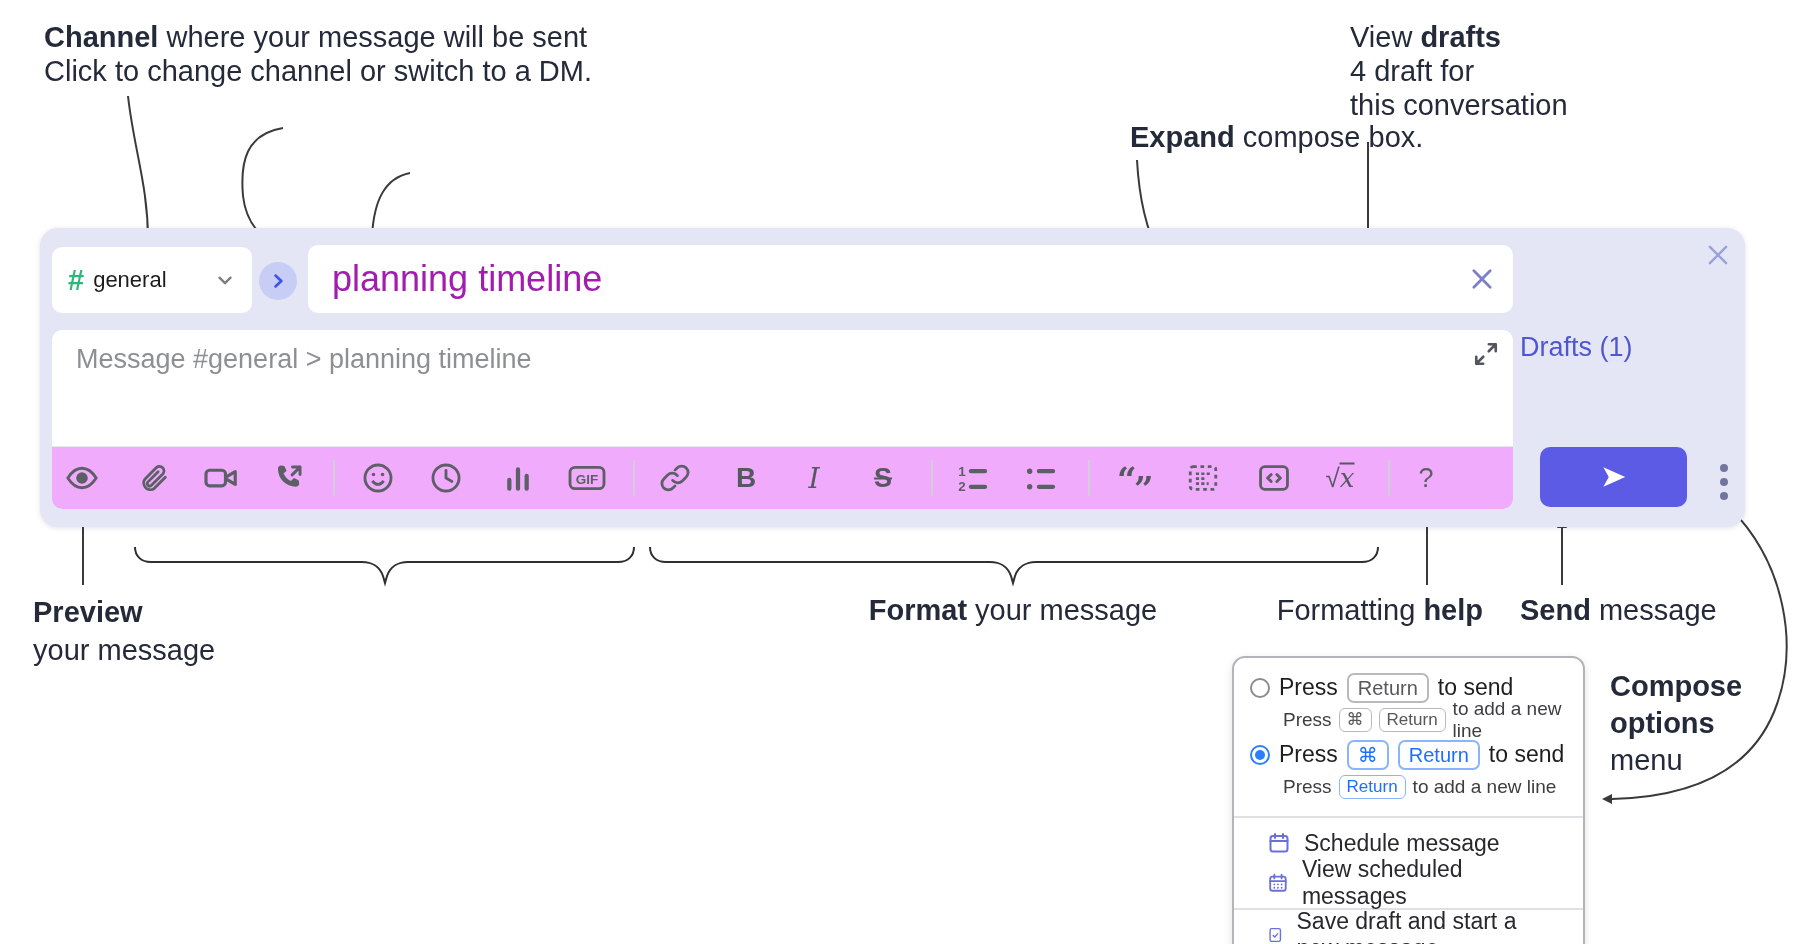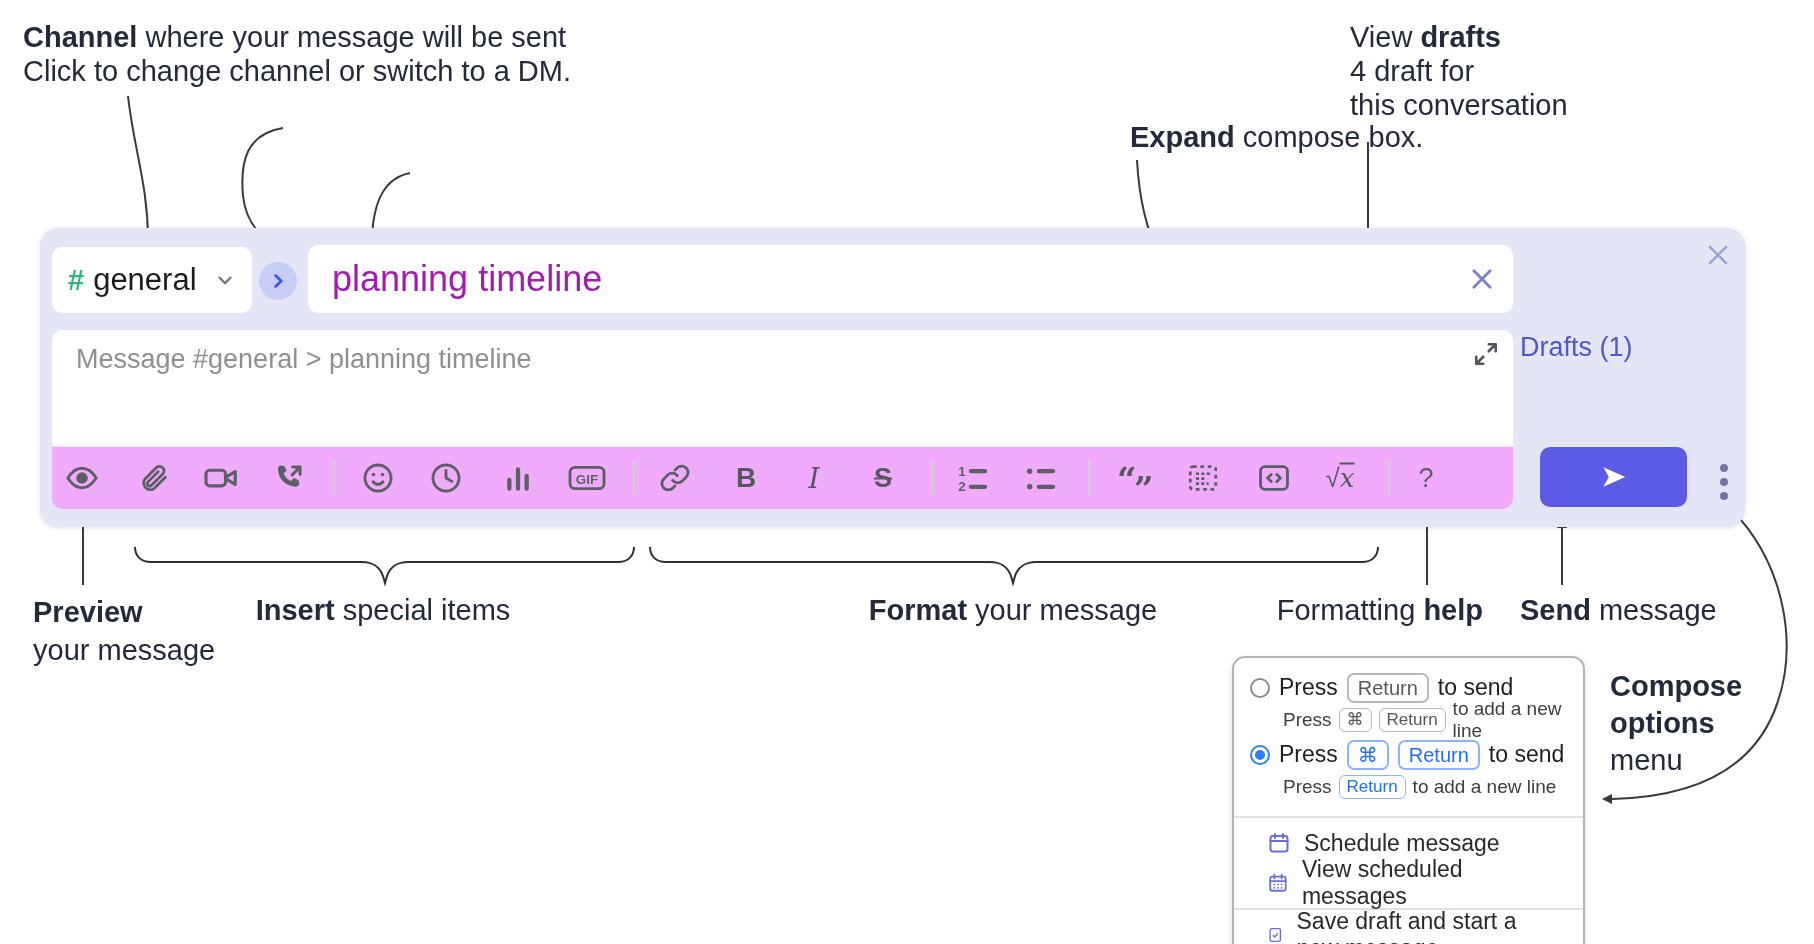--- a/index.html
+++ b/index.html
@@ -12,21 +12,21 @@
   .ann .i{}
   .ann.center{transform:translateX(-50%);}
   .ann.rightend{transform:translateX(-100%);}
   .lines{position:absolute;left:0;top:0;pointer-events:none;}
   
   .compose{position:absolute;left:40px;top:228px;width:1705px;height:299px;
            background:#e4e6f6;border-radius:18px;box-shadow:0 1px 5px rgba(70,70,120,.16);}
   .chip{position:absolute;left:12px;top:19px;width:200px;height:66px;background:#fff;border-radius:10px;
         display:flex;align-items:center;padding:0 16px;box-sizing:border-box;cursor:pointer;}
   .chip .hash{color:#2eb67d;font-weight:bold;font-size:29px;margin-right:9px;}
-  .chip .cname{font-size:31px;color:#1d1c1d;}
+  .chip .cname{font-size:22px;color:#1d1c1d;}
   .chip .chev{margin-left:auto;}
   .circle-btn{position:absolute;left:219px;top:34px;width:38px;height:38px;border-radius:50%;
               background:#c7cdf4;display:flex;align-items:center;justify-content:center;cursor:pointer;}
   .topicwrap{position:absolute;left:268px;top:17px;width:1205px;height:68px;background:#fff;border-radius:10px;}
   .topicwrap input{position:absolute;left:0;top:0;width:100%;height:100%;border:none;outline:none;background:transparent;
                    font-family:"Liberation Sans",sans-serif;font-size:36px;color:#a21caf;padding:0 70px 0 24px;box-sizing:border-box;}
   .topic-clear{position:absolute;right:16px;top:19px;width:30px;height:30px;display:flex;align-items:center;justify-content:center;cursor:pointer;}
   .close-x{position:absolute;left:1663px;top:12px;width:30px;height:30px;display:flex;align-items:center;justify-content:center;cursor:pointer;}
   .msgbox{position:absolute;left:12px;top:102px;width:1461px;height:179px;background:#fff;border-radius:10px;}
   .msgbox textarea{position:absolute;left:0;top:0;width:100%;height:112px;border:none;outline:none;resize:none;background:transparent;
@@ -98,21 +98,21 @@
       <polygon points="1612,794 1612,804 1602,799"></polygon>
     </g>
     <g stroke="#2f2f33" stroke-width="2" fill="none">
       <path d="M135,547 C135,556 141,562 151,562 L362,562 C372,562 380,567 383,576 L385,583 L387,576 C390,567 398,562 408,562 L618,562 C628,562 634,556 634,547"></path>
     </g>
     <g stroke="#2f2f33" stroke-width="2" fill="none">
       <path d="M650,547 C650,556 656,562 666,562 L990,562 C1000,562 1008,567 1011,576 L1013,583 L1015,576 C1018,567 1026,562 1036,562 L1362,562 C1372,562 1378,556 1378,547"></path>
     </g>
   </svg>
 
-  <div class="ann" style="left:23px;top:20px;">
+  <div class="ann" style="left:44px;top:20px;">
     <div><span class="b">Channel</span><span> where your message will be sent</span></div>
     <div class="i">Click to change channel or switch to a DM.</div>
   </div>
   <div class="ann" style="left:1130px;top:120px;">
     <span class="b">Expand</span><span> compose box.</span>
   </div>
   <div class="ann" style="left:1350px;top:20px;">
     <div><span>View </span><span class="b">drafts</span></div>
     <div class="i">4 draft for</div>
     <div class="i">this conversation</div>
@@ -273,23 +273,20 @@
     <div class="kebab">
       <span class="dot"></span>
       <span class="dot"></span>
       <span class="dot"></span>
     </div>
   </div>
 
   <div class="ann" style="left:33px;top:593px;line-height:38px;">
     <div class="b">Preview</div>
     <div>your message</div>
-  </div>
-  <div class="ann center" style="left:383px;top:593px;">
-    <span class="b">Insert</span><span> special items</span>
   </div>
   <div class="ann center" style="left:1013px;top:593px;">
     <span class="b">Format</span><span> your message</span>
   </div>
   <div class="ann rightend" style="left:1483px;top:593px;">
     <span>Formatting </span><span class="b">help</span>
   </div>
   <div class="ann" style="left:1520px;top:593px;">
     <span class="b">Send</span><span> message</span>
   </div>

